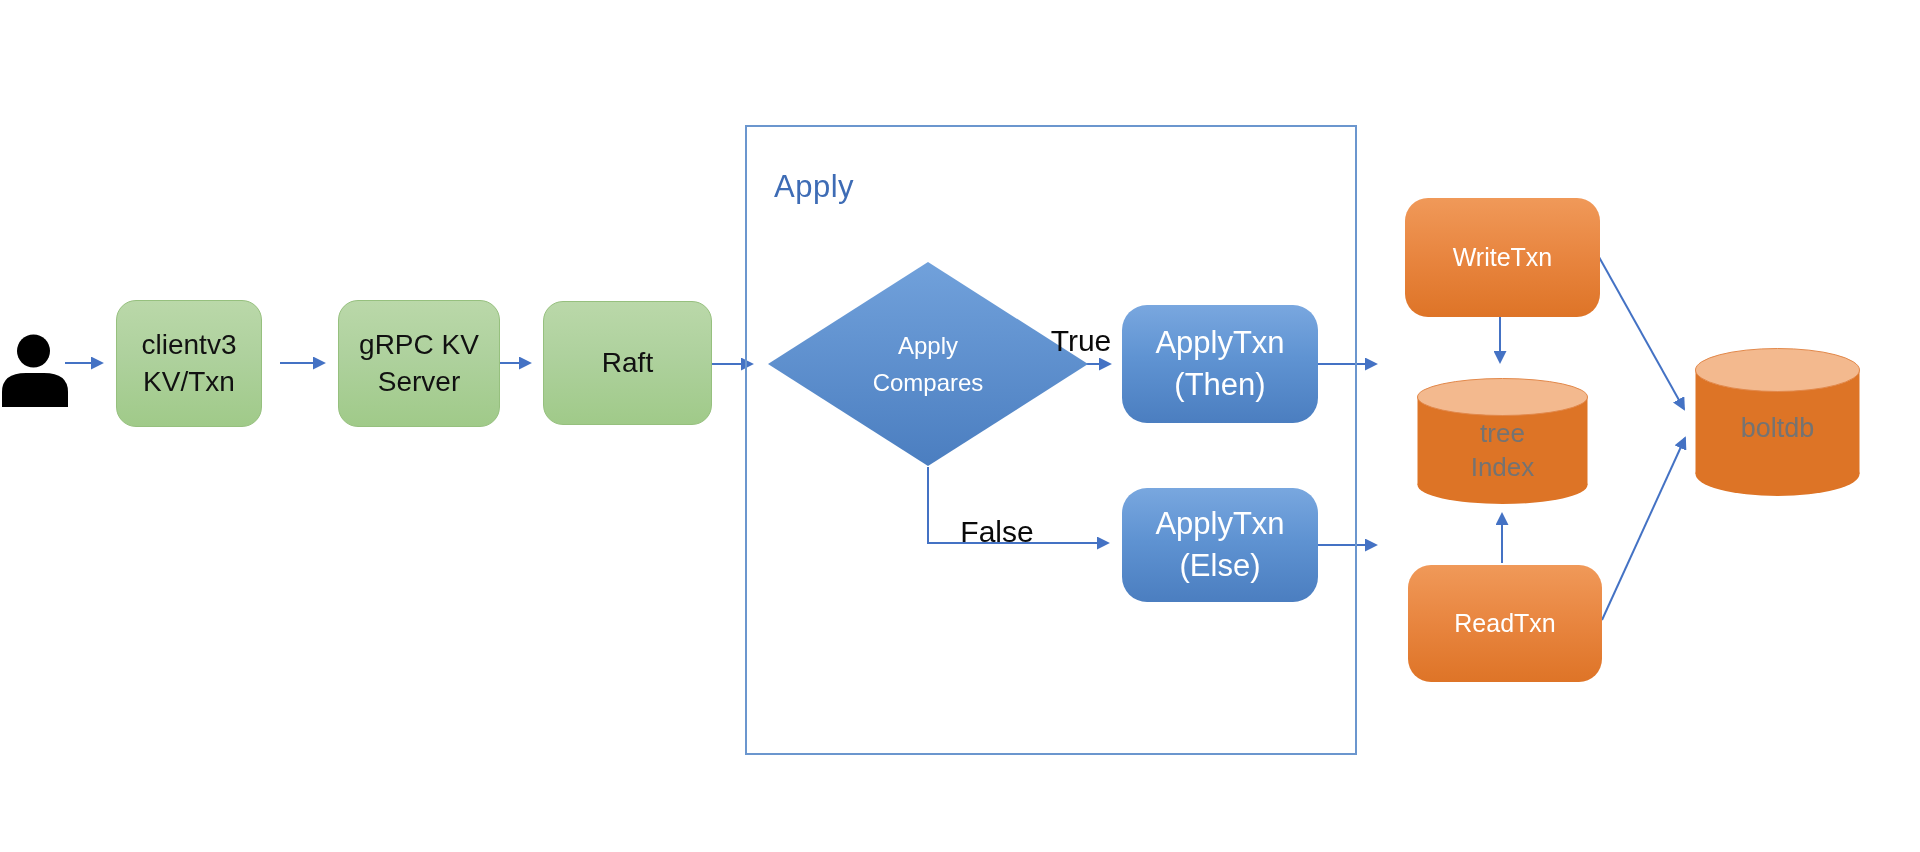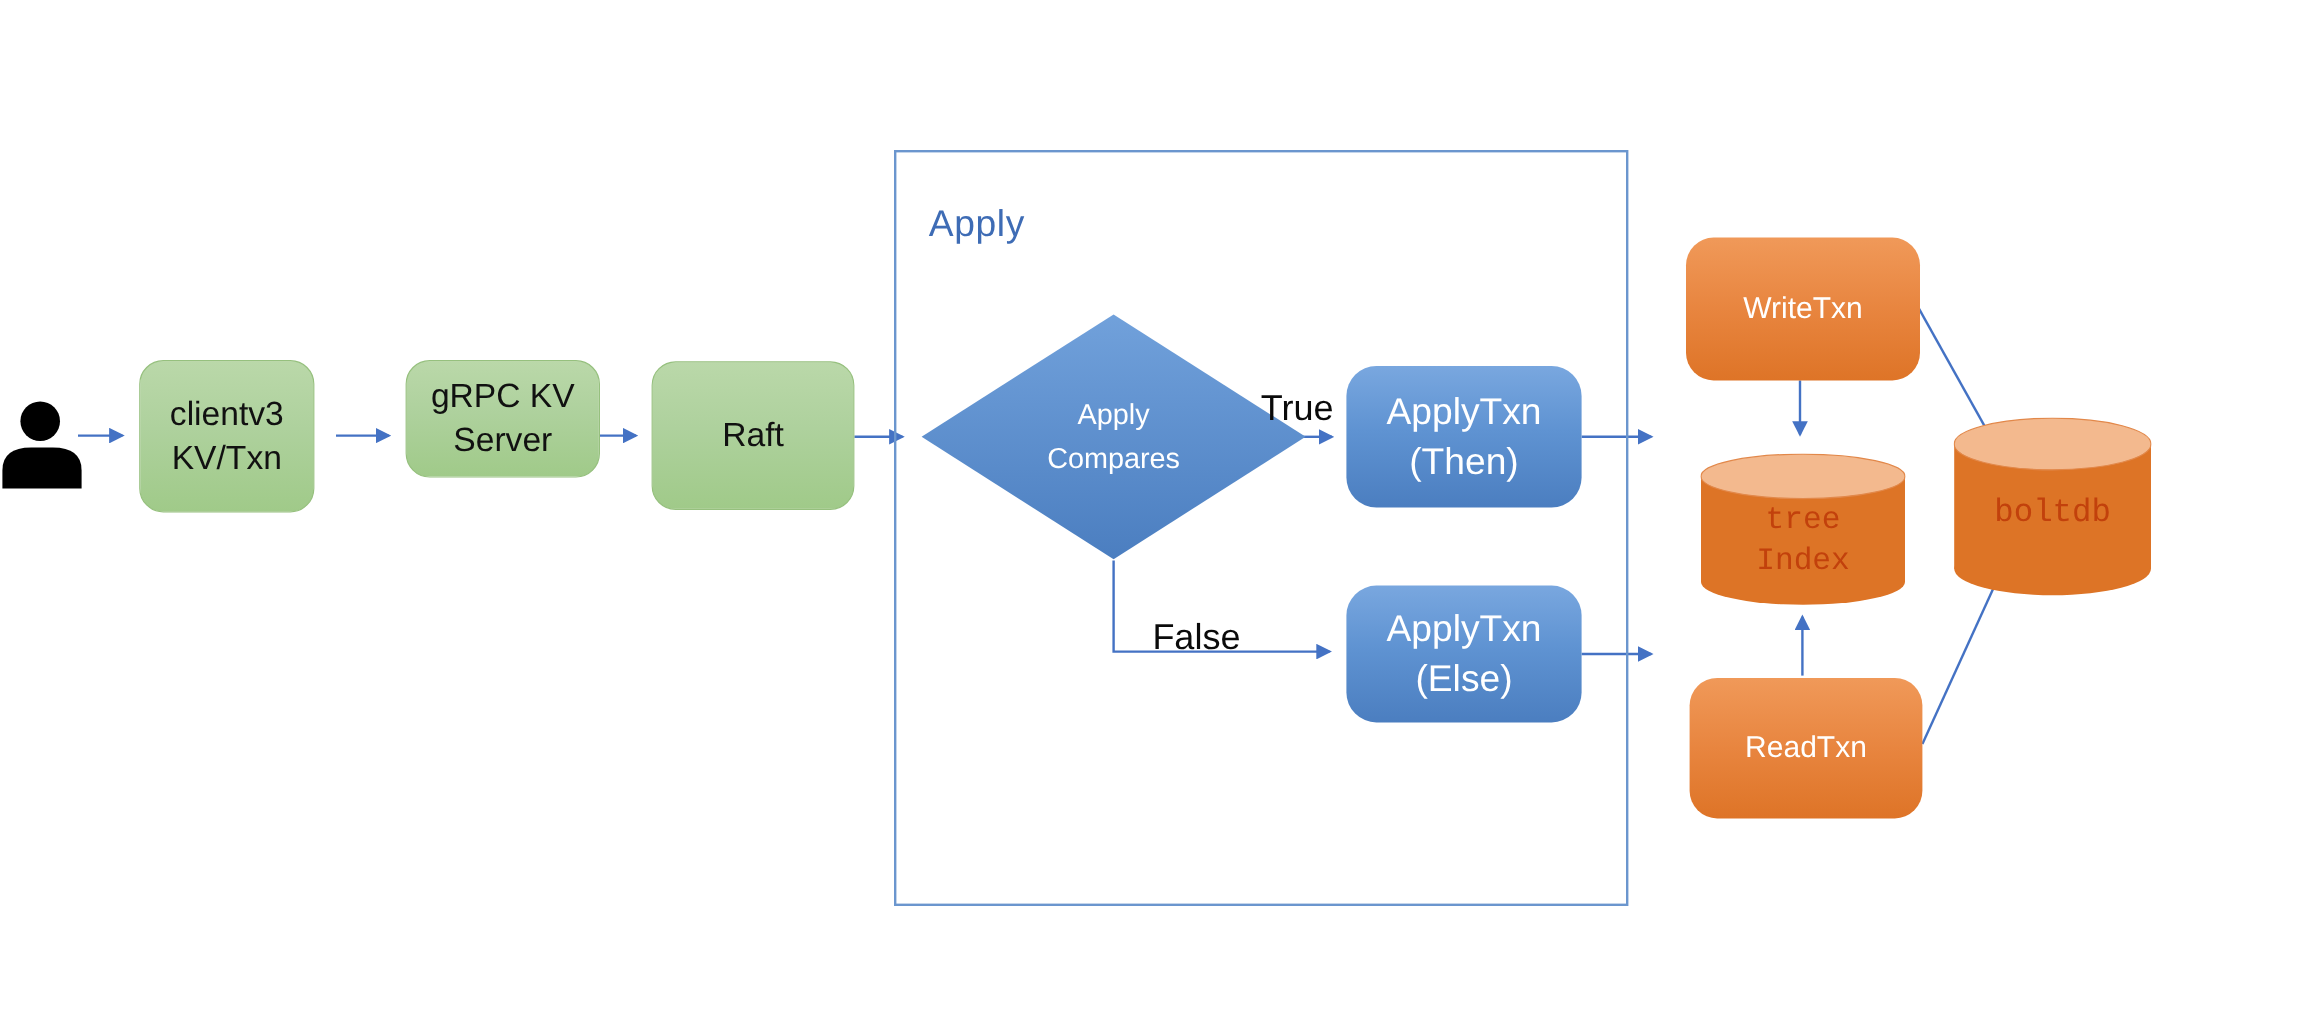--- a/index.html
+++ b/index.html
@@ -37,21 +37,21 @@
     position:absolute;color:#0a0a0a;font-size:30px;text-align:center;margin-top:36px;
   }
   .diamond-label{
     position:absolute;left:0;top:0;width:100%;height:100%;
     display:flex;align-items:center;justify-content:center;text-align:center;
     color:#fff;font-size:24px;line-height:1.55;
   }
   .cyl-label{
     position:absolute;left:0;top:0;width:100%;height:100%;
     display:flex;align-items:center;justify-content:center;text-align:center;
-    color:#c2410c;font-size:26px;line-height:1.3;font-family:Liberation Mono, monospace;
+    color:#737373;font-size:26px;line-height:1.3;
   }
 </style>
 </head>
 <body>
 
 <div class="canvas">
 
   <svg class="abs" style="left:0;top:0;" width="1920" height="852" viewBox="0 0 1920 852">
     <defs>
       <marker id="arr" viewBox="0 0 10 10" refX="8.5" refY="5" markerWidth="6.5" markerHeight="6.5" orient="auto-start-reverse">
@@ -79,21 +79,21 @@
       <circle cx="33.5" cy="21" r="16.5" fill="#000"></circle>
       <path d="M2,77 V62 Q2,43 26,43 H44 Q68,43 68,62 V77 Z" fill="#000"></path>
     </svg>
   </div>
 
   <div class="node green" style="left:116px;top:300px;width:146px;height:127px;">
     <span class="lbl">clientv3
 KV/Txn</span>
   </div>
 
-  <div class="node green" style="left:338px;top:300px;width:162px;height:98px;">
+  <div class="node green" style="left:338px;top:300px;width:162px;height:127px;">
     <span class="lbl">gRPC KV
 Server</span>
   </div>
 
   <div class="node green" style="left:543px;top:301px;width:169px;height:124px;">
     <span class="lbl">Raft</span>
   </div>
 
   <div class="group group-apply" style="left:745px;top:125px;width:612px;height:630px;">
     <span class="group-label glabel-apply" style="left:27px;top:42px;">Apply</span>
@@ -144,21 +144,21 @@
         </linearGradient>
       </defs>
       <ellipse cx="85.5" cy="107" rx="85" ry="19" fill="url(#gCyl1)"></ellipse>
       <rect x="0.5" y="19" width="170" height="88" fill="url(#gCyl1)"></rect>
       <ellipse cx="85.5" cy="19" rx="85" ry="18.5" fill="#f3b98e" stroke="#e2884a" stroke-width="1"></ellipse>
     </svg>
     <div class="cyl-label lbl" style="padding-top:18px;box-sizing:border-box;">tree
 Index</div>
   </div>
 
-  <div class="abs" style="left:1628px;top:348px;width:165px;height:149px;">
+  <div class="abs" style="left:1695px;top:348px;width:165px;height:149px;">
     <svg width="165" height="149" viewBox="0 0 165 149">
       <defs>
         <linearGradient id="gCyl2" x1="0" y1="0" x2="0" y2="1" gradientUnits="userSpaceOnUse">
           <stop offset="0" stop-color="#ef9554"></stop>
           <stop offset="1" stop-color="#dd7426"></stop>
         </linearGradient>
       </defs>
       <ellipse cx="82.5" cy="126" rx="82" ry="22" fill="url(#gCyl2)"></ellipse>
       <rect x="0.5" y="22" width="164" height="104" fill="url(#gCyl2)"></rect>
       <ellipse cx="82.5" cy="22" rx="82" ry="21.5" fill="#f3b98e" stroke="#e2884a" stroke-width="1"></ellipse>

